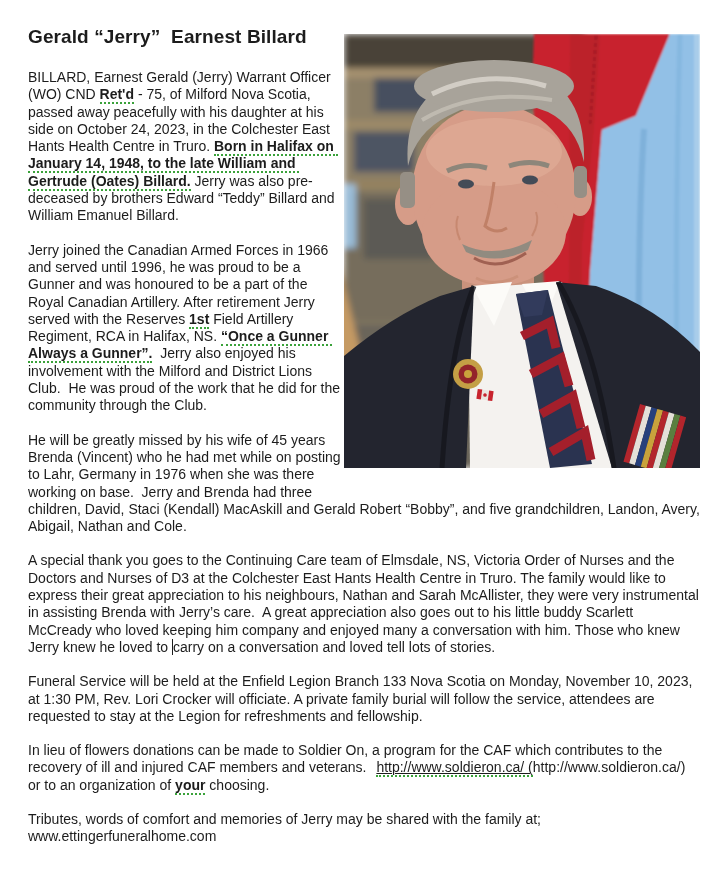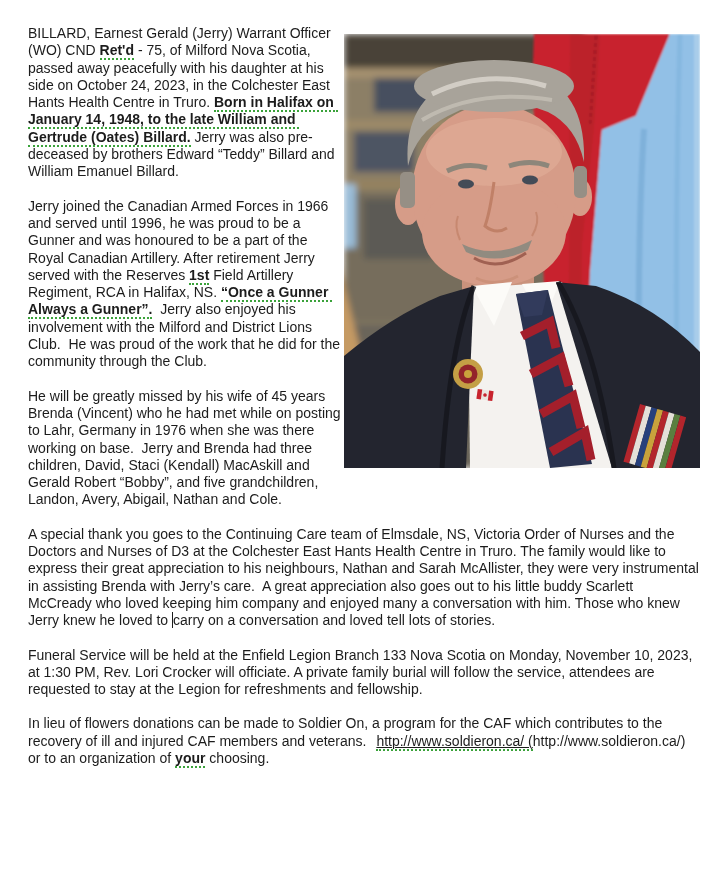--- a/index.html
+++ b/index.html
@@ -159,24 +159,27 @@
           <rect x="24" y="0" width="6" height="60" fill="#b3252c"></rect>
           <rect x="30" y="0" width="6" height="60" fill="#e4e0d8"></rect>
           <rect x="36" y="0" width="6" height="60" fill="#5a7f3f"></rect>
           <rect x="42" y="0" width="6" height="60" fill="#b3252c"></rect>
           <circle cx="14" cy="72" r="7" fill="#c8a23c"></circle>
           <circle cx="34" cy="74" r="7" fill="#b7b2a6"></circle>
         </g>
       </g>
     </svg>
 
+    <h1 class="doc-title">Gerald “Jerry”  Earnest Billard</h1>
 
     <div>
         <p class="para"><span class="seg-plain">BILLARD, Earnest Gerald (Jerry) Warrant Officer (WO) CND </span><span class="seg-grammar">Ret'd</span><span class="seg-plain"> - 75, of Milford Nova Scotia, passed away peacefully with his daughter at his side on October 24, 2023, in the Colchester East Hants Health Centre in Truro. </span><span class="seg-grammar">Born in Halifax on January 14, 1948, to the late William and Gertrude (Oates) Billard.</span><span class="seg-plain"> Jerry was also pre-deceased by brothers Edward “Teddy” Billard and William Emanuel Billard.</span></p>
         <p class="para"><span class="seg-plain">Jerry joined the Canadian Armed Forces in 1966 and served until 1996, he was proud to be a Gunner and was honoured to be a part of the Royal Canadian Artillery. After retirement Jerry served with the Reserves </span><span class="seg-grammar">1st</span><span class="seg-plain"> Field Artillery Regiment, RCA in Halifax, NS. </span><span class="seg-grammar">“Once a Gunner Always a Gunner”.</span><span class="seg-plain">  Jerry also enjoyed his involvement with the Milford and District Lions Club.  He was proud of the work that he did for the community through the Club.</span></p>
         <p class="para"><span class="seg-plain">He will be greatly missed by his wife of 45 years Brenda (Vincent) who he had met while on posting to Lahr, Germany in 1976 when she was there working on base.  Jerry and Brenda had three children, David, Staci (Kendall) MacAskill and Gerald Robert “Bobby”, and five grandchildren, Landon, Avery, Abigail, Nathan and Cole.</span></p>
         <p class="para"><span class="seg-plain">A special thank you goes to the Continuing Care team of Elmsdale, NS, Victoria Order of Nurses and the Doctors and Nurses of D3 at the Colchester East Hants Health Centre in Truro. The family would like to express their great appreciation to his neighbours, Nathan and Sarah McAllister, they were very instrumental in assisting Brenda with Jerry’s care.  A great appreciation also goes out to his little buddy Scarlett McCready who loved keeping him company and enjoyed many a conversation with him. Those who knew Jerry knew he loved to </span><span class="seg-caret"></span><span class="seg-plain">carry on a conversation and loved tell lots of stories.</span></p>
         <p class="para"><span class="seg-plain">Funeral Service will be held at the Enfield Legion Branch 133 Nova Scotia on Monday, November 10, 2023, at 1:30 PM, Rev. Lori Crocker will officiate. A private family burial will follow the service, attendees are requested to stay at the Legion for refreshments and fellowship.</span></p>
         <p class="para"><span class="seg-plain">In lieu of flowers donations can be made to Soldier On, a program for the CAF which contributes to the recovery of ill and injured CAF members and veterans. </span><span class="seg-link">http://www.soldieron.ca/ (</span><span class="seg-plain">http://www.soldieron.ca/)  or to an organization of </span><span class="seg-grammar">your</span><span class="seg-plain"> choosing.</span></p>
+        <p class="para"><span class="seg-plain">Tributes, words of comfort and memories of Jerry may be shared with the family at;
+www.ettingerfuneralhome.com</span></p>
       </div>
 
   </div>
 </div>
 
 </body></html>

